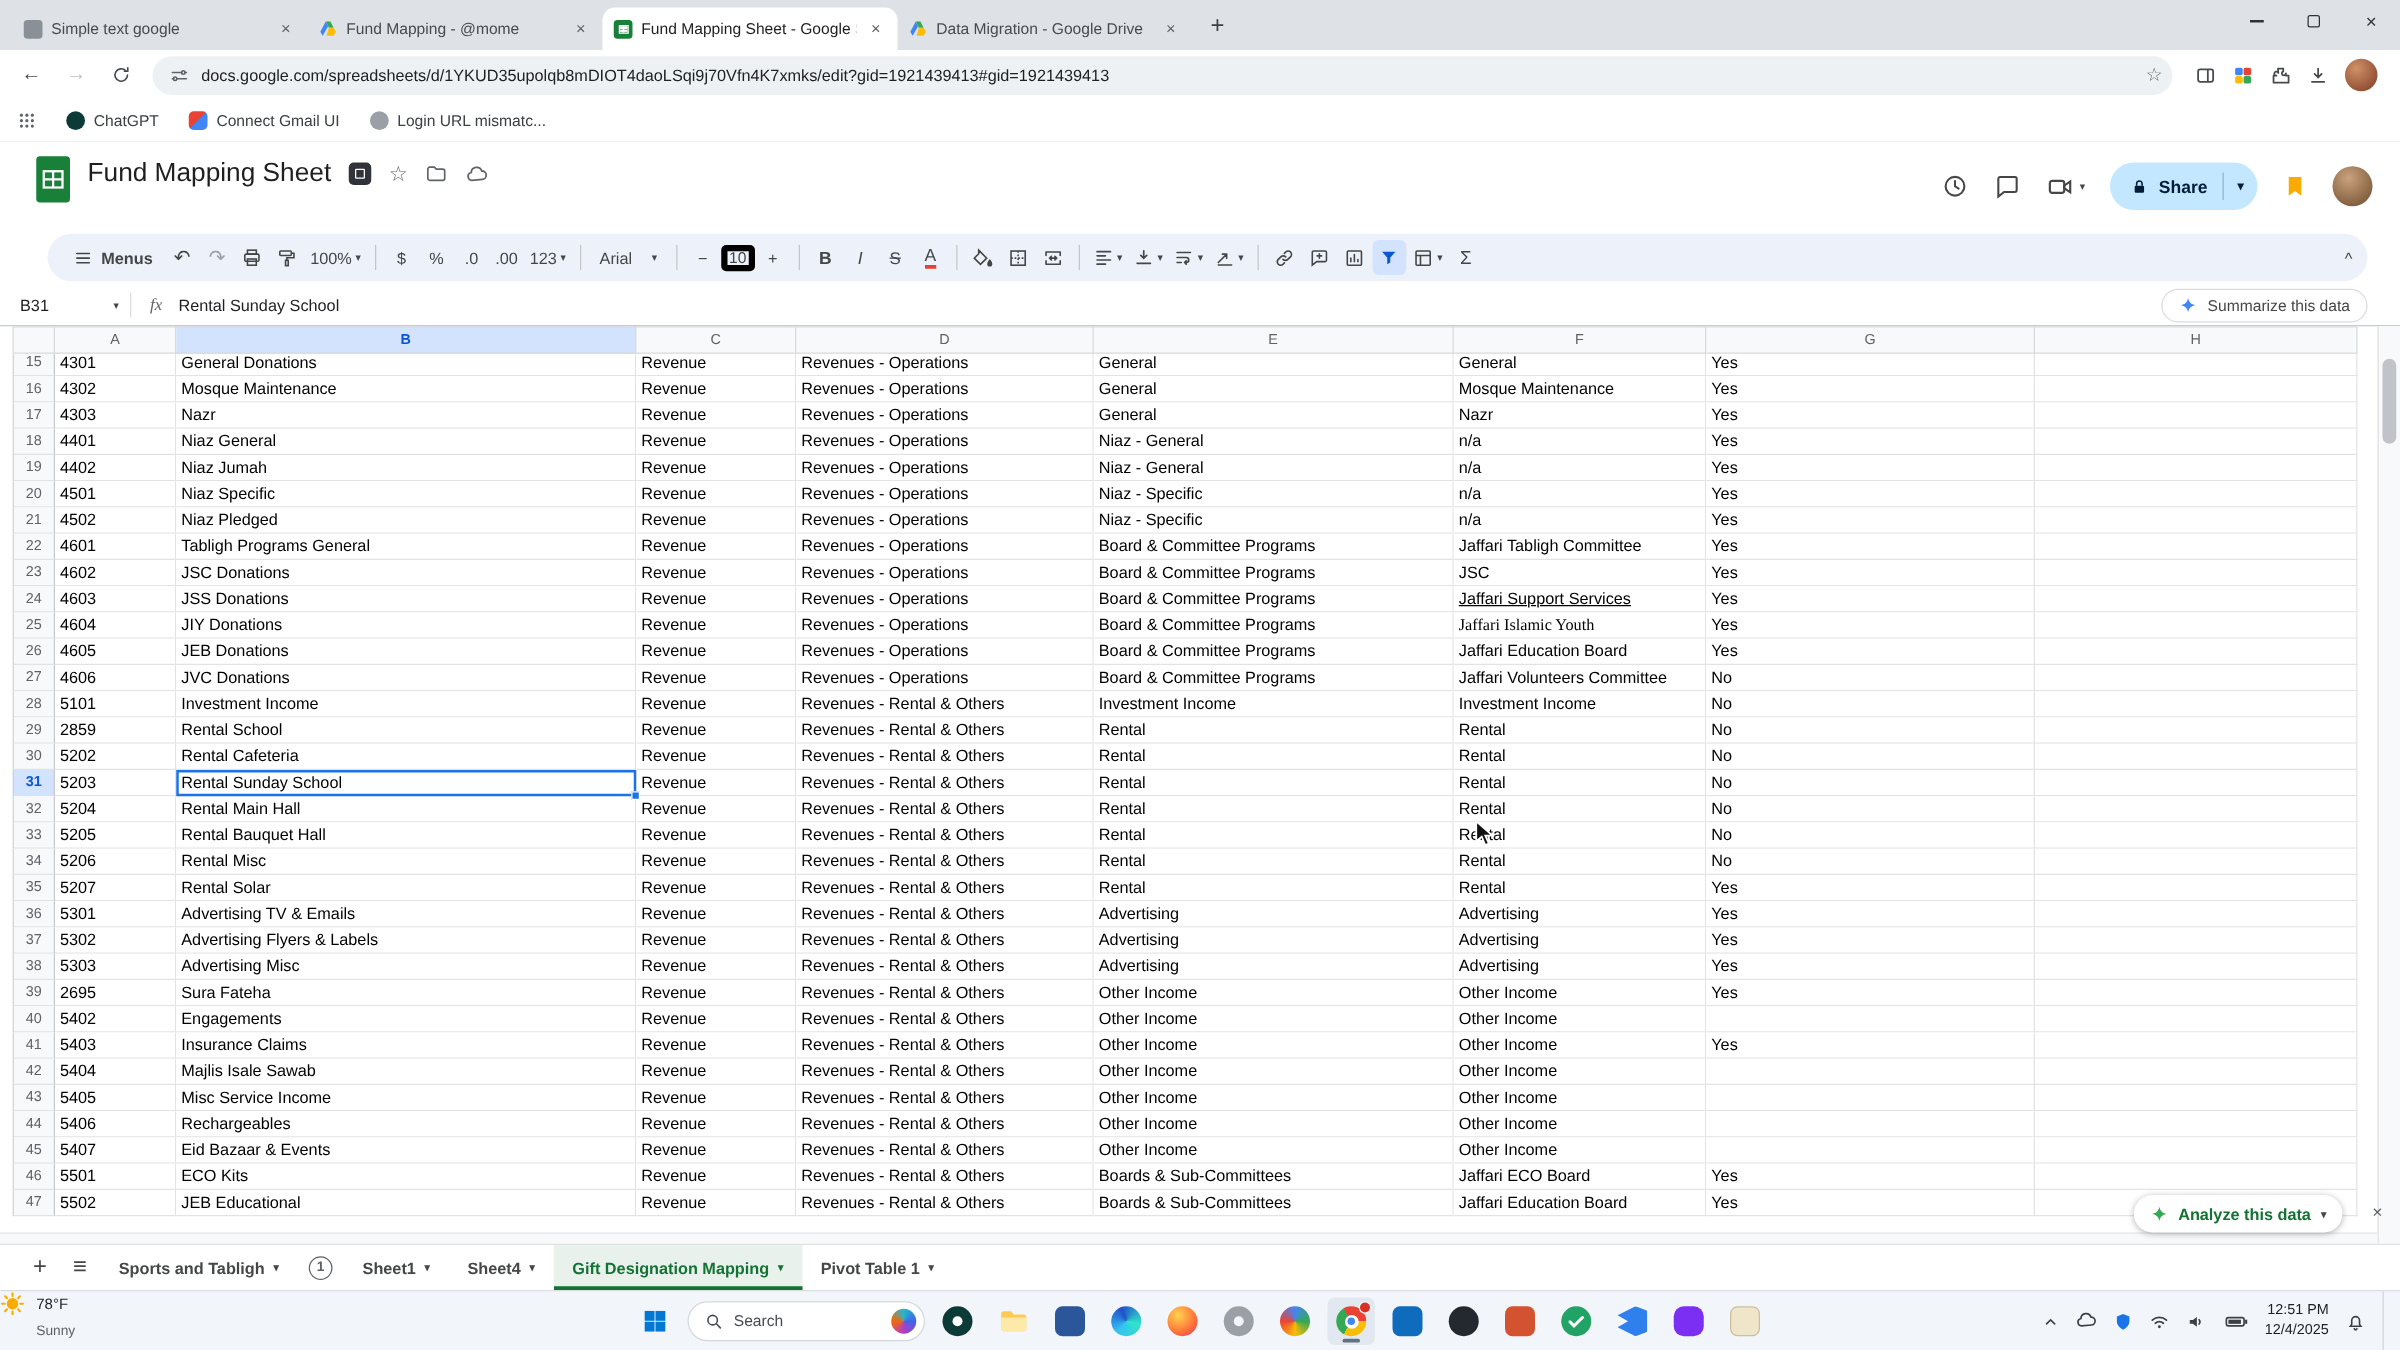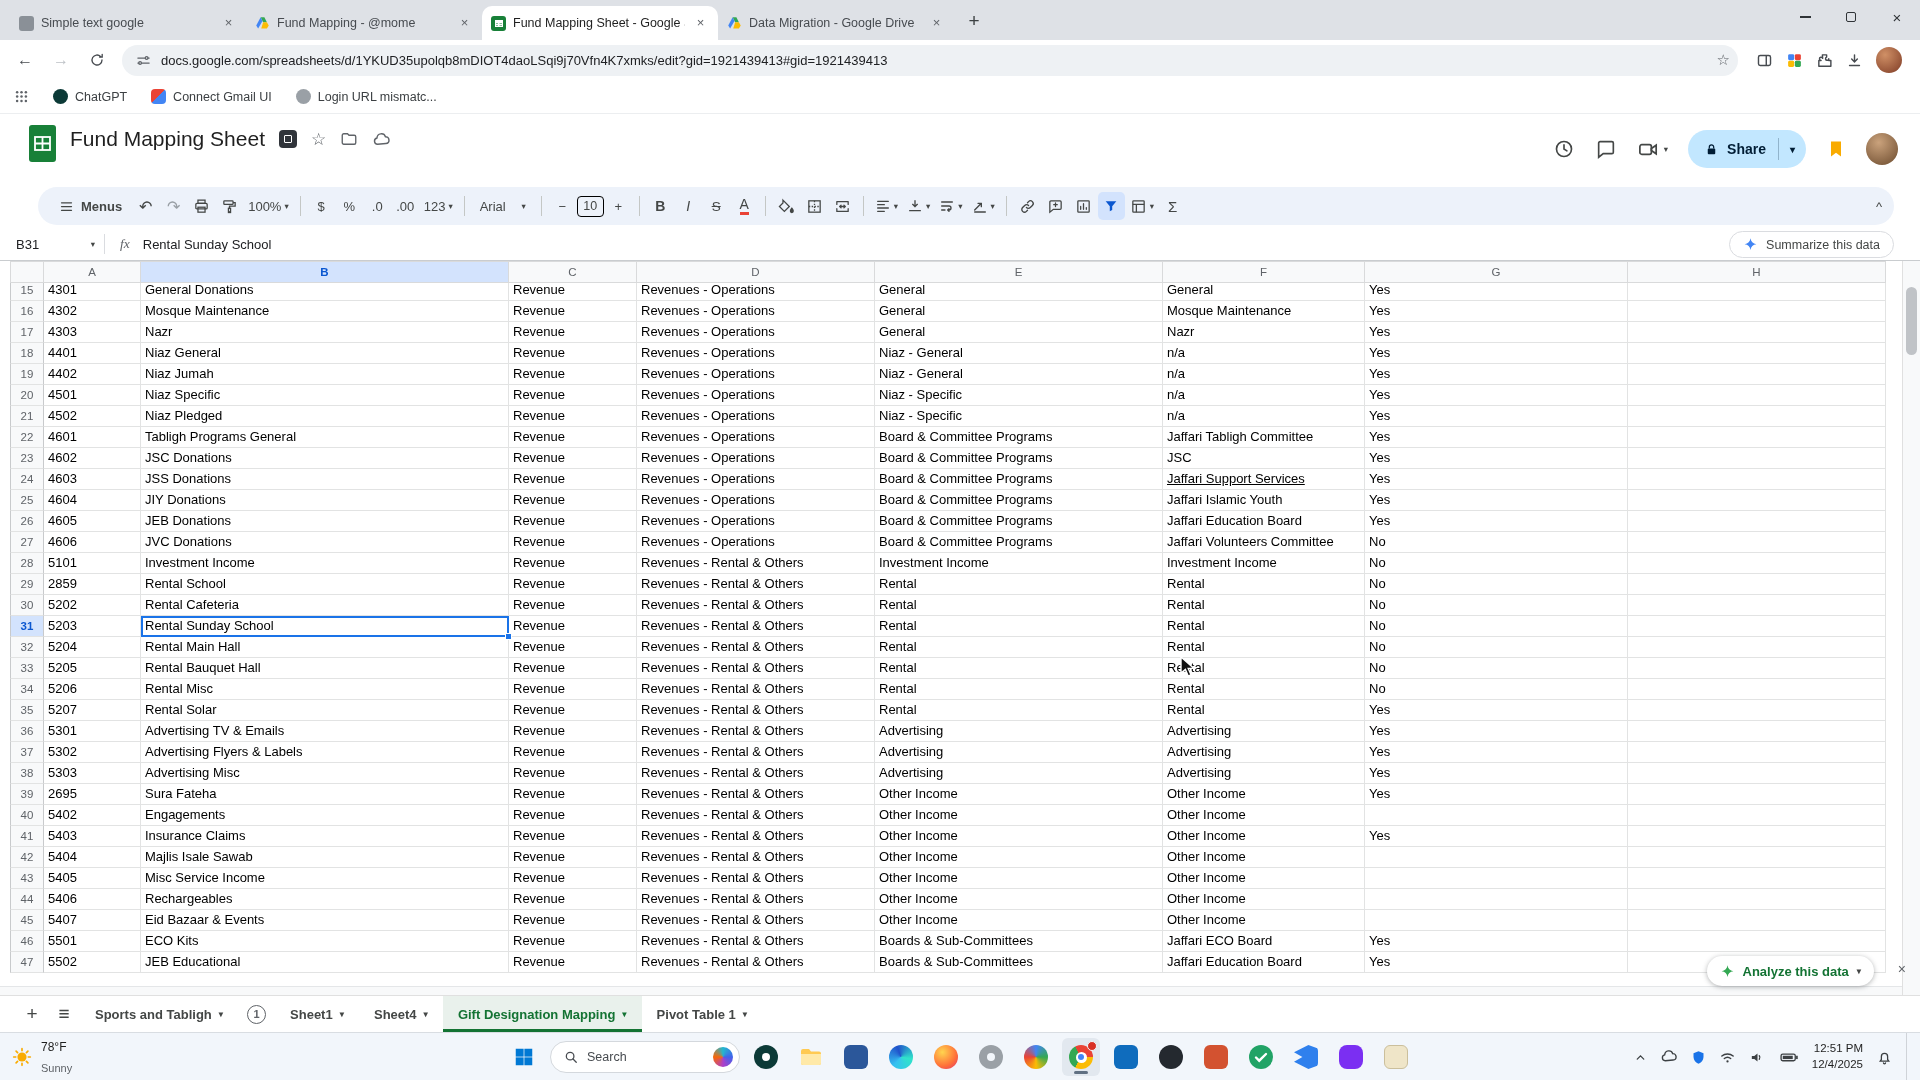--- a/index.html
+++ b/index.html
@@ -65,21 +65,21 @@
   .share-sep{width:1px;height:22px;background:rgba(0,29,53,.25)}
   .share-caret{padding:0 11px;font-size:10px}
   .gs-avatar{width:32px;height:32px;border-radius:50%;background:radial-gradient(circle at 40% 30%,#caa27c,#6b4a2d)}
 
   
   .toolbarband{position:absolute;top:184px;left:0;right:0;height:44px;background:#fff}
   .toolbar{position:absolute;left:38px;right:26px;top:3px;height:38px;background:#edf2fa;border-radius:19px;display:flex;align-items:center;padding:0 12px;gap:1px;color:#444746}
   .tbtn{min-width:27px;height:28px;padding:0 4px;border-radius:5px;display:flex;align-items:center;justify-content:center;font-size:13px;gap:3px;flex:none}
   .tb-sep{width:1px;height:20px;background:#c4c7c5;margin:0 6px;flex:none}
   .menus-chip{padding:0 9px;gap:7px;font-weight:700}
-  .size-box{width:27px;height:21px;border:1px solid #000000;border-radius:4px;display:flex;align-items:center;justify-content:center;font-size:12.5px}
+  .size-box{width:27px;height:21px;border:5px solid #000000;border-radius:4px;display:flex;align-items:center;justify-content:center;font-size:12.5px}
   .tbtn.active-filter{background:#d3e3fd;color:#0b57d0}
   .tb-caret{font-size:8.5px;color:#444746}
   .bold-b{font-weight:700;font-size:14px}
   .italic-i{font-style:italic;font-size:14px}
   .strike-s{text-decoration:line-through;font-size:13.5px}
   .color-a{font-size:14px;border-bottom:3px solid #e94235;line-height:1;padding-bottom:1px}
   .toolbar-collapse{margin-left:auto;font-size:13px;color:#444746}
 
   
   .fbar{position:absolute;top:228px;left:0;right:0;height:33px;background:#fff;border-bottom:1px solid #c9cccf;display:flex;align-items:center}
@@ -113,21 +113,21 @@
   .stab .scaret{font-size:8.5px}
   .stab.active{color:#137333;background:#e9f1ec;box-shadow:inset 0 -3px 0 #137333}
   .badge1{width:19px;height:19px;border-radius:50%;border:1.6px solid #5f6368;display:flex;align-items:center;justify-content:center;font-size:11px;color:#5f6368;margin:0 9px;font-weight:700}
 
   
   .analyze{position:absolute;right:46px;top:956px;height:30px;background:#fff;border-radius:16px;box-shadow:0 1px 5px rgba(60,64,67,.4);display:flex;align-items:center;gap:8px;padding:0 13px;font-size:13px;color:#137333;font-weight:700}
   .analyze-x{position:absolute;right:14px;top:961px;font-size:14px;color:#5f6368}
 
   
   .taskbar{position:absolute;left:0;right:0;top:1032px;height:48px;background:#f2f6fb;border-top:1px solid #d9dde2}
-  .weather{position:absolute;left:12px;top:0;height:48px;display:flex;align-items:center;gap:9px}
+  .weather{position:absolute;left:0;top:0;height:48px;display:flex;align-items:flex-start;gap:9px}
   .wtxt{line-height:1.3}
   .wtemp{font-size:12px;color:#1f1f1f}
   .wcond{font-size:11px;color:#5f6368}
   .tb-center{position:absolute;left:50%;top:0;height:48px;transform:translateX(-50%);display:flex;align-items:center;gap:7px}
   .search-pill{width:190px;height:32px;border-radius:16px;background:#fff;border:1px solid #d4d8dd;display:flex;align-items:center;gap:9px;padding:0 6px 0 13px;font-size:12.5px;color:#474b50}
   .search-logo{margin-left:auto;width:20px;height:20px;border-radius:50%;background:conic-gradient(#22b8cf,#4263eb,#ae3ec9,#f76707,#22b8cf)}
   .appbtn{width:38px;height:38px;border-radius:6px;display:flex;align-items:center;justify-content:center;position:relative;flex:none}
   .appbtn.active{background:#e2e8ef}
   .appbtn.active:after{content:"";position:absolute;bottom:2px;left:12px;right:12px;height:3px;border-radius:2px;background:#617183}
   .ai{width:24px;height:24px;border-radius:6px}
@@ -604,21 +604,21 @@
           <div class="cell" style="width: 263px;">Yes</div>
           <div class="cell" style="width: 258px;"></div>
         </div>
         <div class="grow">
           <div class="gut">25</div>
           <div class="cell" style="width: 97px;">4604</div>
           <div class="cell" style="width: 368px;">JIY Donations</div>
           <div class="cell" style="width: 128px;">Revenue</div>
           <div class="cell" style="width: 238px;">Revenues - Operations</div>
           <div class="cell" style="width: 288px;">Board &amp; Committee Programs</div>
-          <div class="cell" style="width: 202px;">Jaffari Islamic Youth</div>
+          <div class="cell" style="width: 202px; font-family: Liberation Serif, serif;">Jaffari Islamic Youth</div>
           <div class="cell" style="width: 263px;">Yes</div>
           <div class="cell" style="width: 258px;"></div>
         </div>
         <div class="grow">
           <div class="gut">26</div>
           <div class="cell" style="width: 97px;">4605</div>
           <div class="cell" style="width: 368px;">JEB Donations</div>
           <div class="cell" style="width: 128px;">Revenue</div>
           <div class="cell" style="width: 238px;">Revenues - Operations</div>
           <div class="cell" style="width: 288px;">Board &amp; Committee Programs</div>

